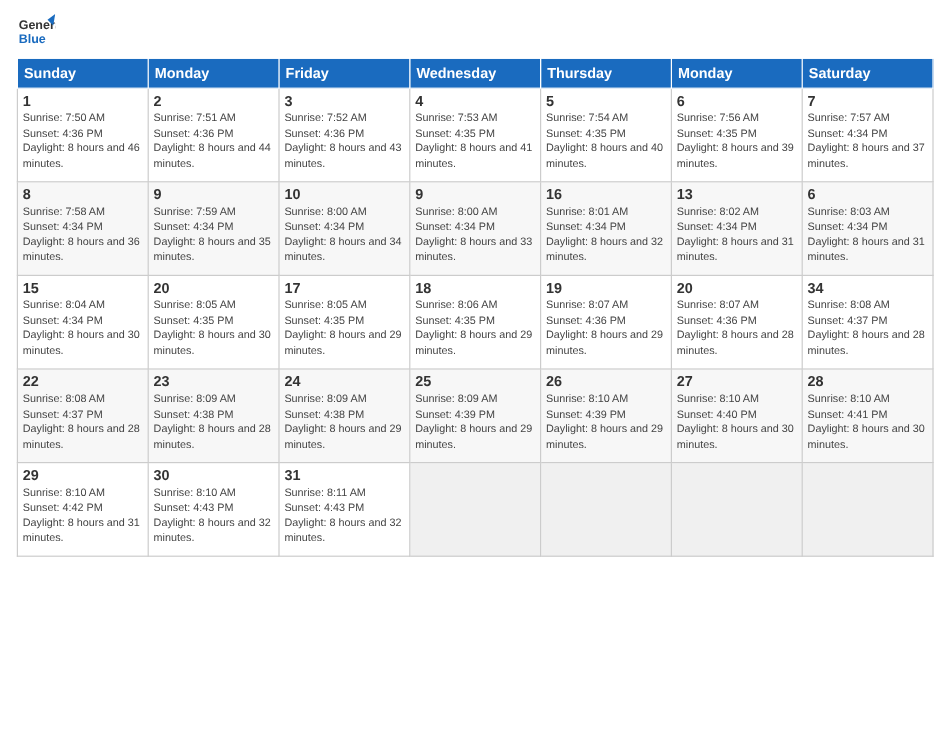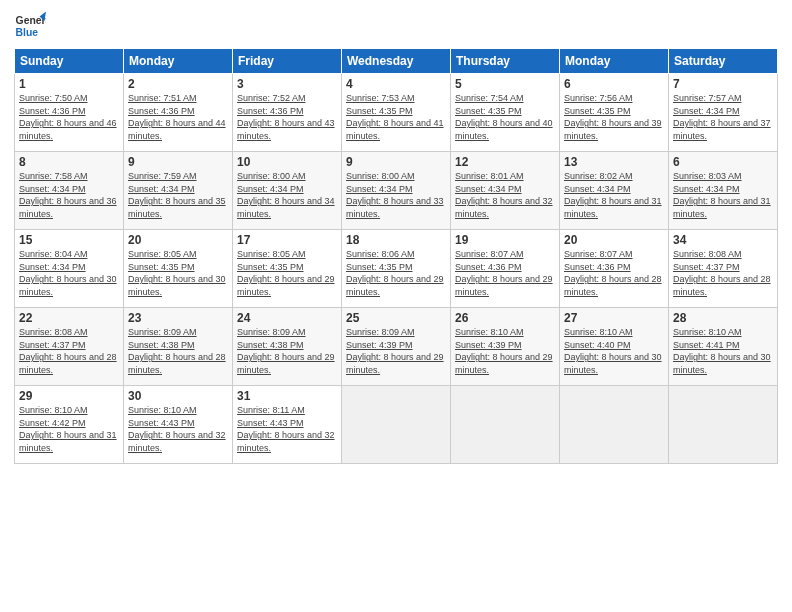--- a/index.html
+++ b/index.html
@@ -73,21 +73,20 @@
       font-size: 12px;
       font-weight: bold;
       color: #333;
       display: block;
       margin-bottom: 1px;
     }
     .day-info {
       font-size: 9px;
       color: #444;
       line-height: 1.4;
-      text-decoration: underline;
     }
     tr:nth-child(even) td:not(.empty) {
       background: #f7f7f7;
     }
   </style>
 </head>
 <body>
 
 <div class="container">
   <div class="header">
@@ -158,21 +157,21 @@
           </td>
           <td>
             <span class="day-num">10</span>
             <div class="day-info">Sunrise: 8:00 AM<br>Sunset: 4:34 PM<br>Daylight: 8 hours and 34 minutes.</div>
           </td>
           <td>
             <span class="day-num">9</span>
             <div class="day-info">Sunrise: 8:00 AM<br>Sunset: 4:34 PM<br>Daylight: 8 hours and 33 minutes.</div>
           </td>
           <td>
-            <span class="day-num">12</span>
+            <span class="day-num">16</span>
             <div class="day-info">Sunrise: 8:01 AM<br>Sunset: 4:34 PM<br>Daylight: 8 hours and 32 minutes.</div>
           </td>
           <td>
             <span class="day-num">13</span>
             <div class="day-info">Sunrise: 8:02 AM<br>Sunset: 4:34 PM<br>Daylight: 8 hours and 31 minutes.</div>
           </td>
           <td>
             <span class="day-num">6</span>
             <div class="day-info">Sunrise: 8:03 AM<br>Sunset: 4:34 PM<br>Daylight: 8 hours and 31 minutes.</div>
           </td>

